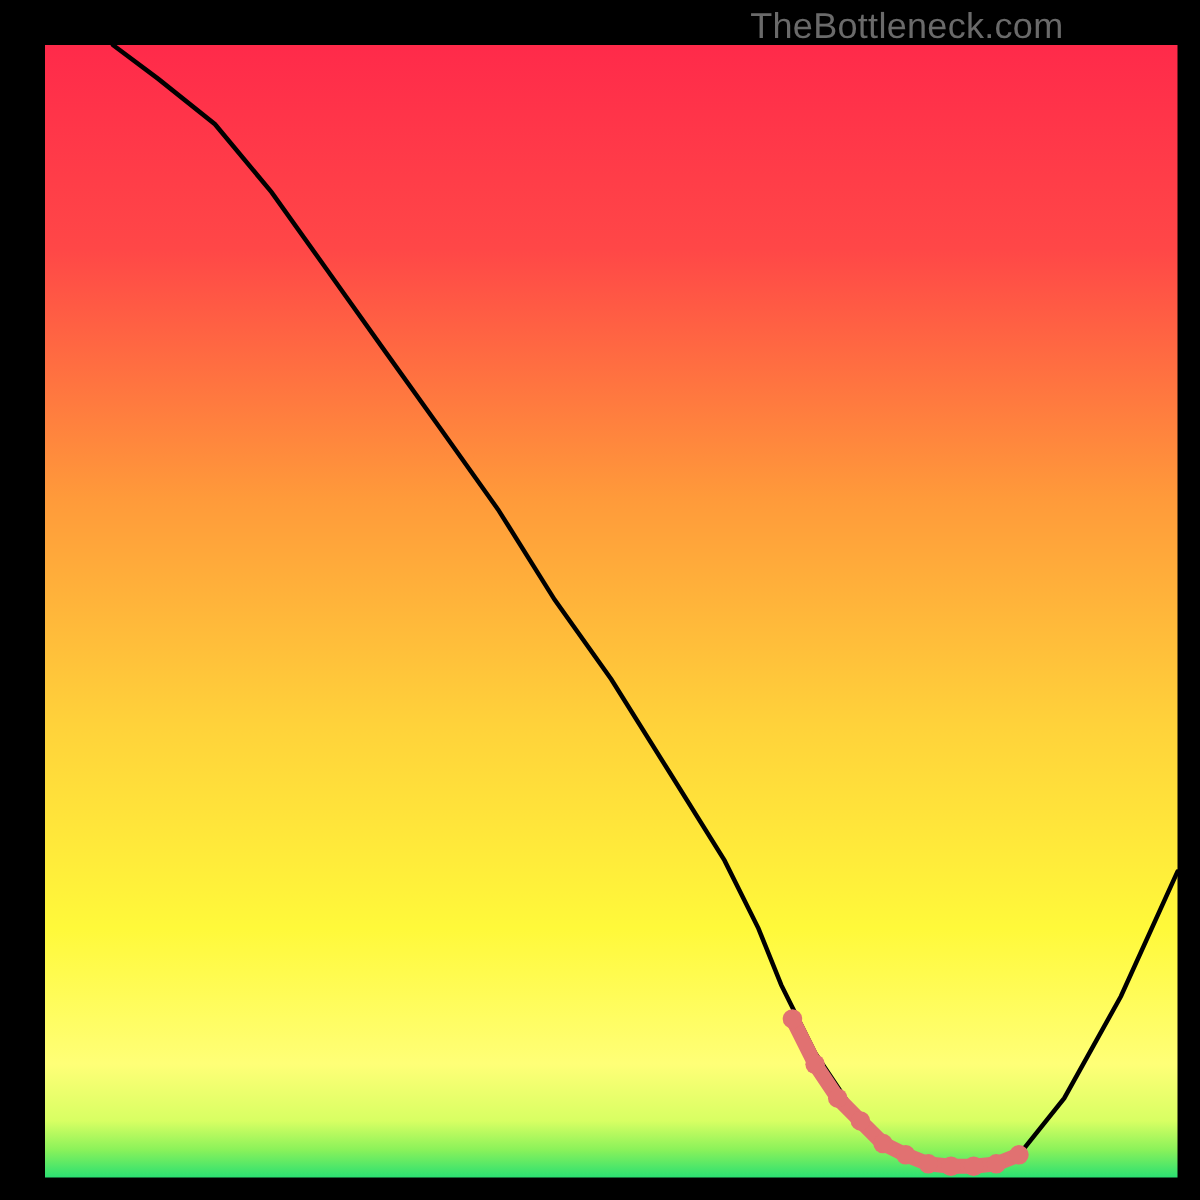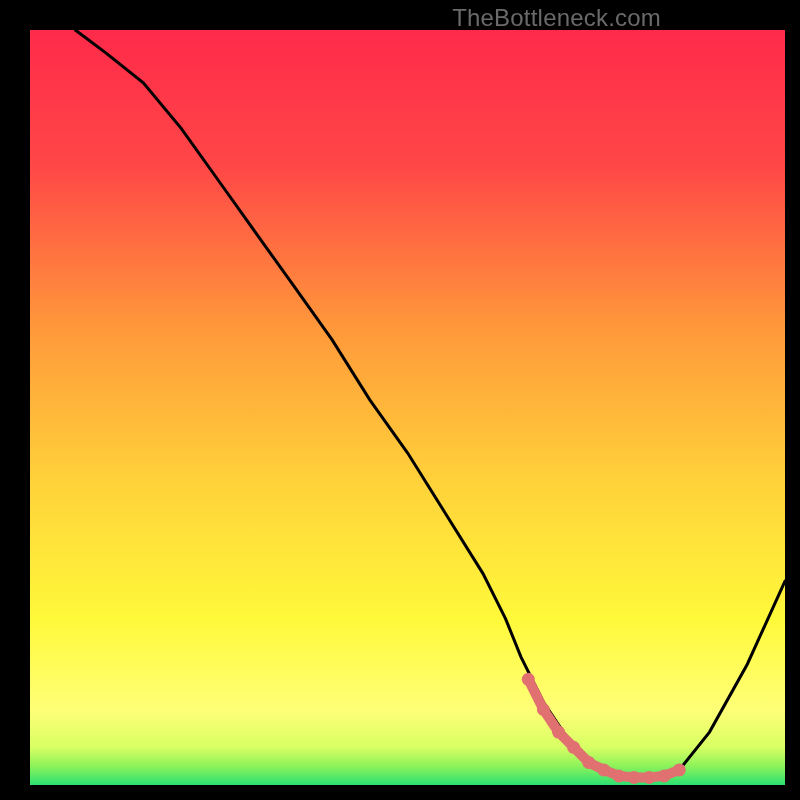--- a/index.html
+++ b/index.html
@@ -8,20 +8,21 @@
     width: 800px;
     height: 800px;
     background: #000000;
     overflow: hidden;
   }
   .chart-container {
     position: relative;
     width: 671px;
     height: 800px;
     background: #000000;
+    padding-left: 48px;
   }
   .watermark {
     position: absolute;
     top: 4px;
     right: 10px;
     font-family: Arial, Helvetica, sans-serif;
     font-size: 24px;
     font-weight: 500;
     color: #6a6a6a;
     z-index: 10;

